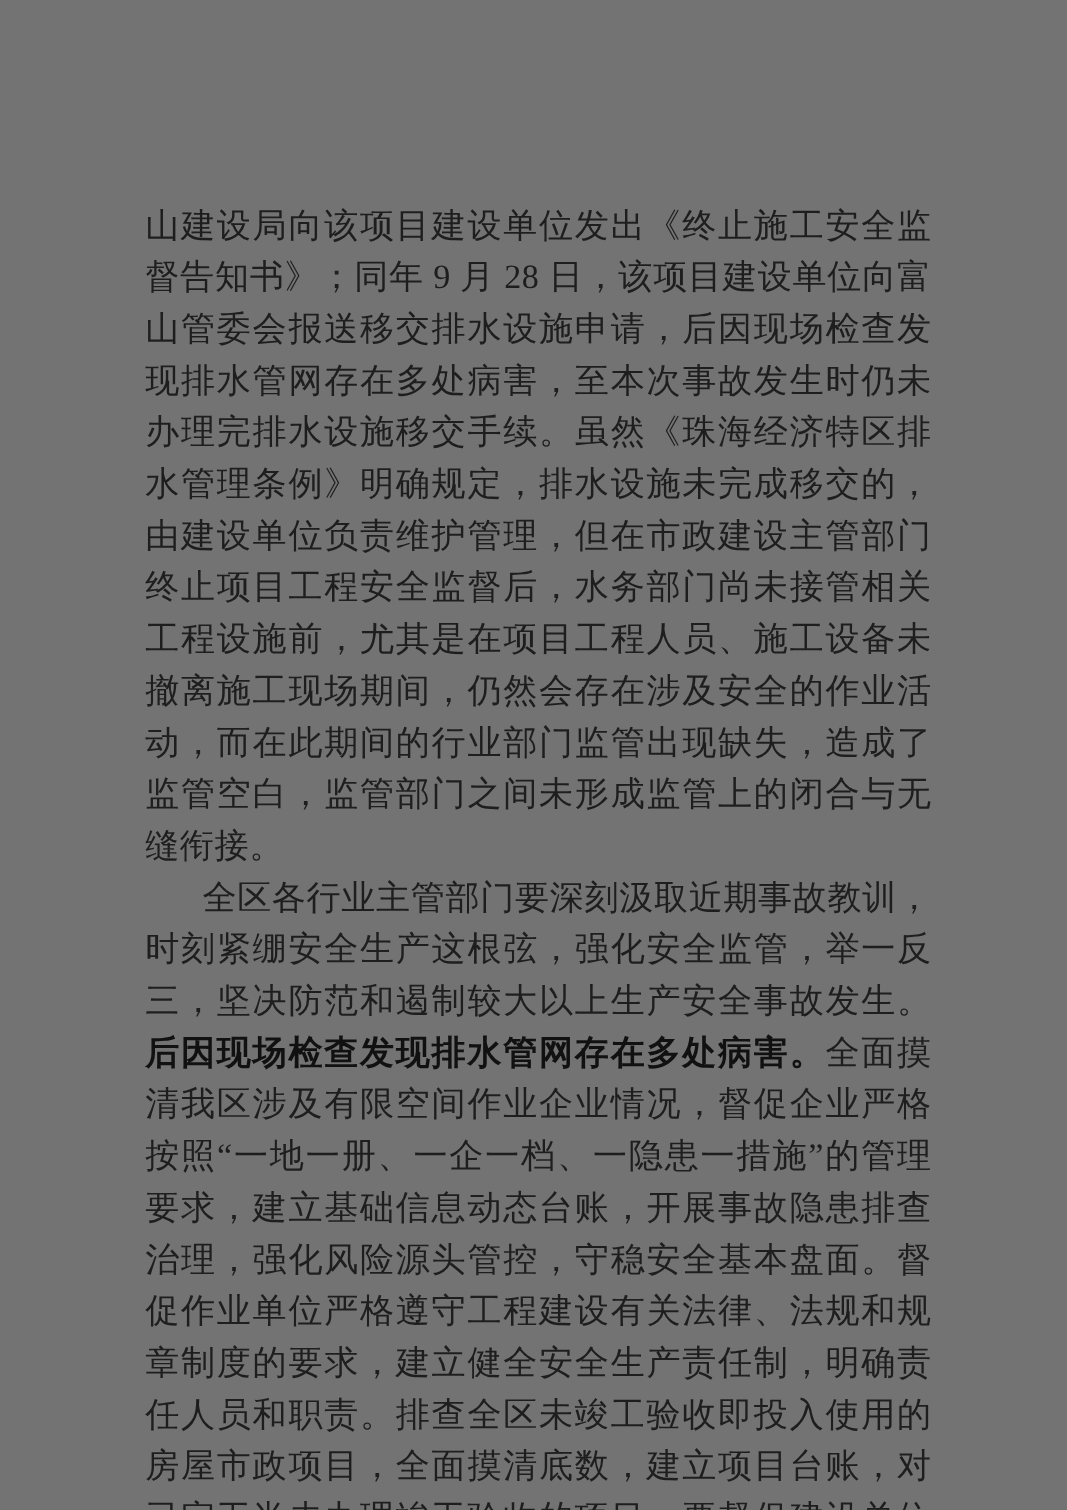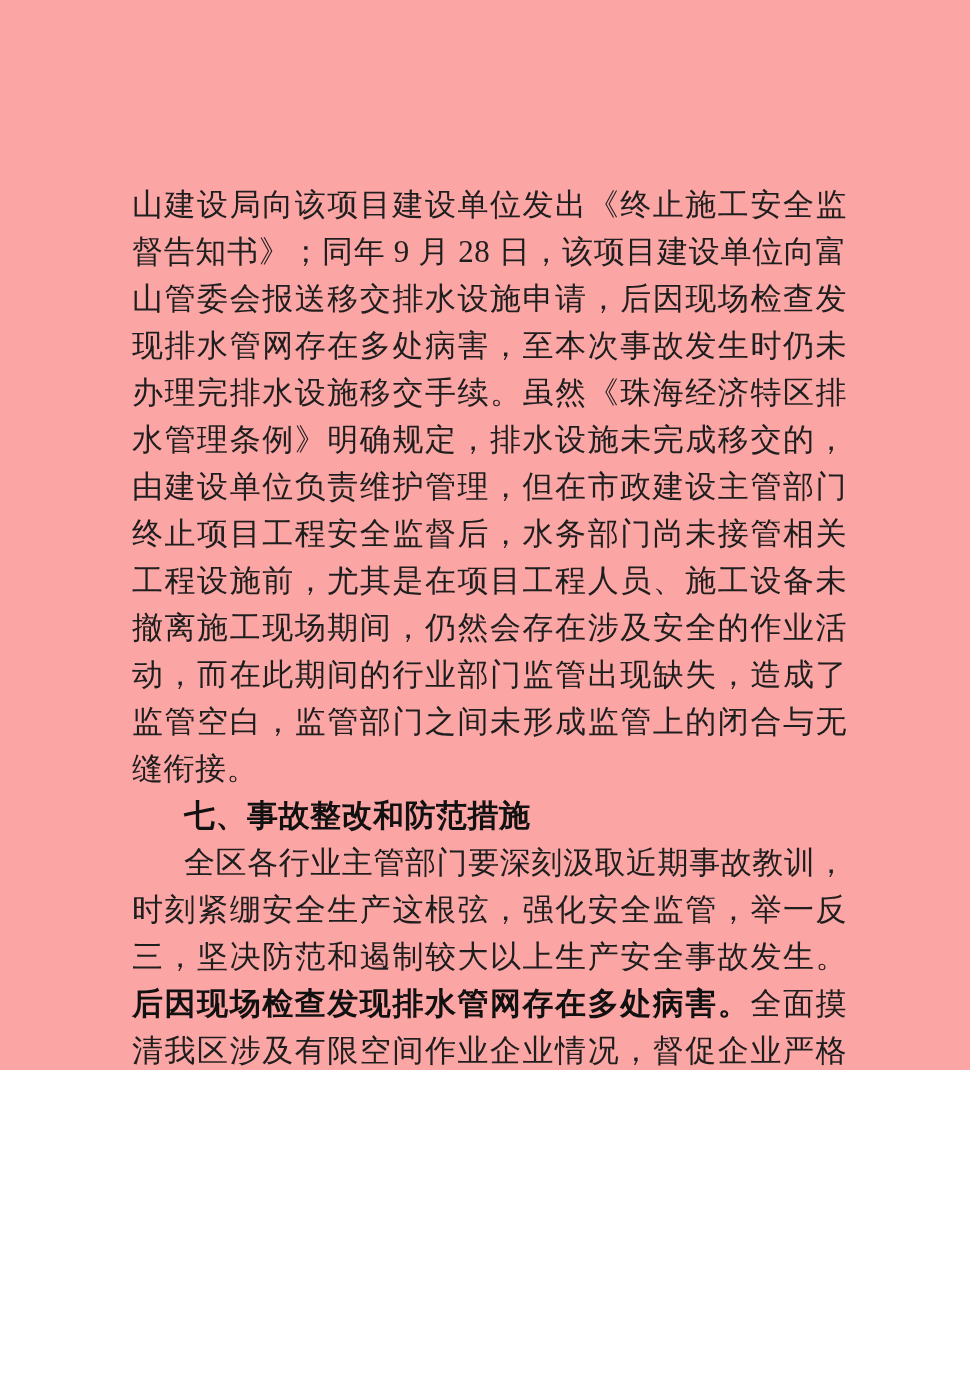--- a/index.html
+++ b/index.html
@@ -3,22 +3,22 @@
 <meta charset="utf-8">
 <style>
   html, body {
     margin: 0;
     padding: 0;
     background: #ffffff;
   }
   .page {
     position: relative;
     width: 970px;
-    height: 1070px;
-    background: #fca5a5;
+    height: 1373px;
+    background: #737373;
     overflow: hidden;
     font-family: "Liberation Serif", "DejaVu Serif", serif;
     color: #1e1e1e;
     text-decoration: underline;
   }
   .text-column {
     position: absolute;
     left: 132px;
     top: 181px;
     width: 715px;
@@ -56,16 +56,15 @@
     line-height: 24px;
     color: #262626;
   }
 </style>
 </head>
 <body>
 
 <div class="page">
   <div class="text-column">
       <p class="body"><span>山建设局向该项目建设单位发出《终止施工安全监督告知书》；同年 9 月 28 日，该项目建设单位向富山管委会报送移交排水设施申请，后因现场检查发现排水管网存在多处病害，至本次事故发生时仍未办理完排水设施移交手续。虽然《珠海经济特区排水管理条例》明确规定，排水设施未完成移交的，由建设单位负责维护管理，但在市政建设主管部门终止项目工程安全监督后，水务部门尚未接管相关工程设施前，尤其是在项目工程人员、施工设备未撤离施工现场期间，仍然会存在涉及安全的作业活动，而在此期间的行业部门监管出现缺失，造成了监管空白，监管部门之间未形成监管上的闭合与无缝衔接。</span></p>
-      <p class="heading indent"><span>七、事故整改和防范措施</span></p>
       <p class="body indent"><span>全区各行业主管部门要深刻汲取近期事故教训，时刻紧绷安全生产这根弦，强化安全监管，举一反三，坚决防范和遏制较大以上生产安全事故发生。</span><span class="seg-bold">后因现场检查发现排水管网存在多处病害。</span><span>全面摸清我区涉及有限空间作业企业情况，督促企业严格按照“一地一册、一企一档、一隐患一措施”的管理要求，建立基础信息动态台账，开展事故隐患排查治理，强化风险源头管控，守稳安全基本盘面。督促作业单位严格遵守工程建设有关法律、法规和规章制度的要求，建立健全安全生产责任制，明确责任人员和职责。排查全区未竣工验收即投入使用的房屋市政项目，全面摸清底数，建立项目台账，对已完工尚未办理竣工验收的项目，要督促建设单位加快办理工程竣工验收和终止监督手续，对擅自</span></p>
     </div>
 </div>
 
 </body></html>

